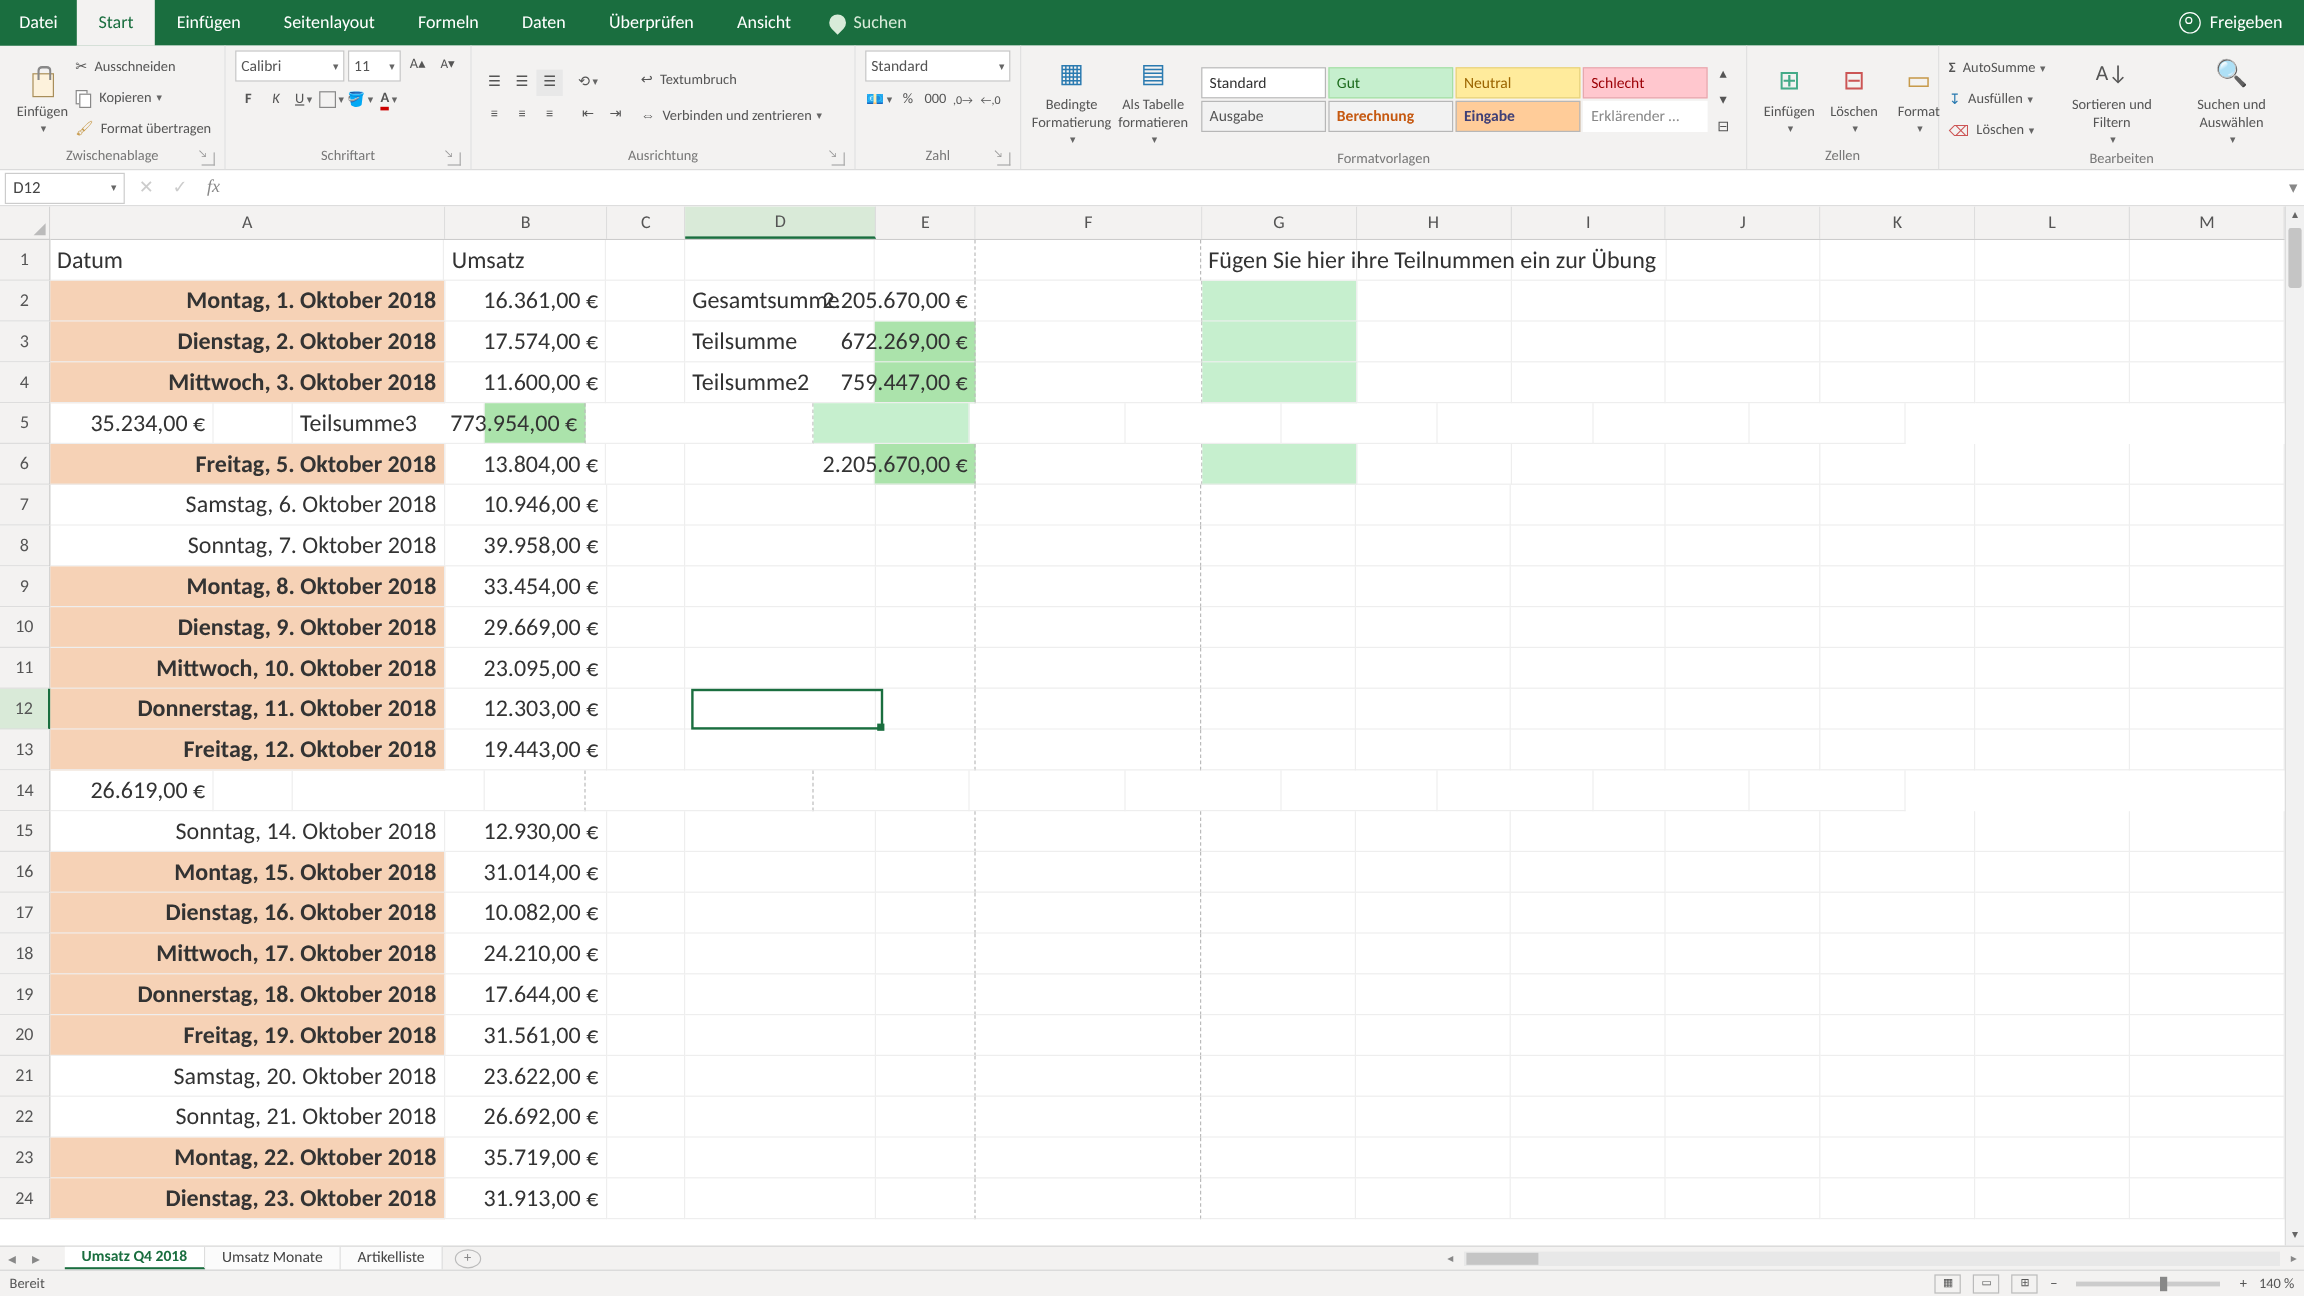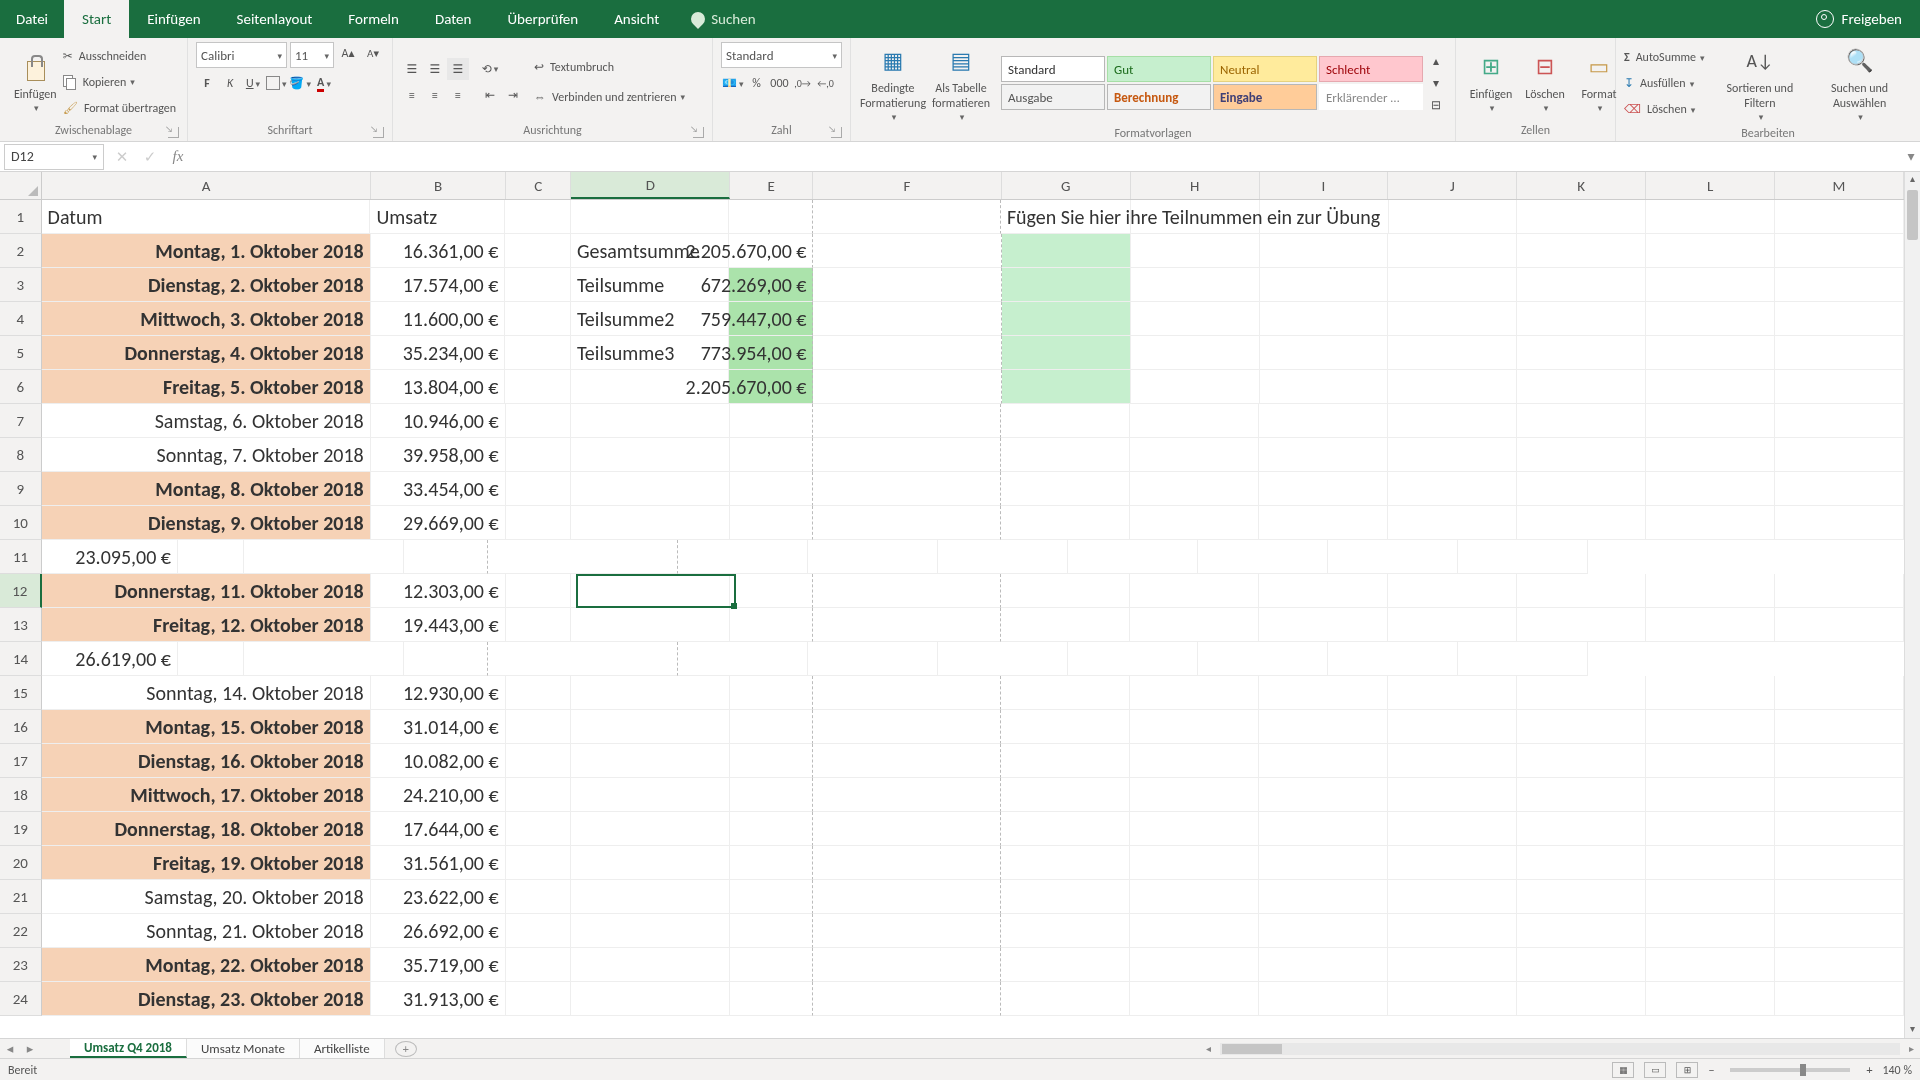--- a/index.html
+++ b/index.html
@@ -415,21 +415,20 @@
         <div class="cell lgreen" style="width: 130px; height: 34px;"></div>
         <div class="cell" style="width: 130px; height: 34px;"></div>
         <div class="cell" style="width: 130px; height: 34px;"></div>
         <div class="cell" style="width: 130px; height: 34px;"></div>
         <div class="cell" style="width: 130px; height: 34px;"></div>
         <div class="cell" style="width: 130px; height: 34px;"></div>
         <div class="cell" style="width: 130px; height: 34px;"></div>
       </div>
       <div class="row" style="top: 136px; height: 34px;">
         <div class="rh" style="height: 34px;">5</div>
-        <div class="cell ra peach bold" style="width: 332px; height: 34px;">Donnerstag, 4. Oktober 2018</div>
         <div class="cell ra" style="width: 136px; height: 34px;">35.234,00 €</div>
         <div class="cell" style="width: 66px; height: 34px;"></div>
         <div class="cell" style="width: 160px; height: 34px;">Teilsumme3</div>
         <div class="cell ra green dashR" style="width: 84px; height: 34px;">773.954,00 €</div>
         <div class="cell dashR" style="width: 190px; height: 34px;"></div>
         <div class="cell lgreen" style="width: 130px; height: 34px;"></div>
         <div class="cell" style="width: 130px; height: 34px;"></div>
         <div class="cell" style="width: 130px; height: 34px;"></div>
         <div class="cell" style="width: 130px; height: 34px;"></div>
         <div class="cell" style="width: 130px; height: 34px;"></div>
@@ -511,20 +510,21 @@
         <div class="cell" style="width: 130px; height: 34px;"></div>
         <div class="cell" style="width: 130px; height: 34px;"></div>
         <div class="cell" style="width: 130px; height: 34px;"></div>
         <div class="cell" style="width: 130px; height: 34px;"></div>
         <div class="cell" style="width: 130px; height: 34px;"></div>
         <div class="cell" style="width: 130px; height: 34px;"></div>
         <div class="cell" style="width: 130px; height: 34px;"></div>
       </div>
       <div class="row" style="top: 340px; height: 34px;">
         <div class="rh" style="height: 34px;">11</div>
+        <div class="cell ra peach bold" style="width: 332px; height: 34px;">Mittwoch, 10. Oktober 2018</div>
         <div class="cell ra" style="width: 136px; height: 34px;">23.095,00 €</div>
         <div class="cell" style="width: 66px; height: 34px;"></div>
         <div class="cell" style="width: 160px; height: 34px;"></div>
         <div class="cell ra dashR" style="width: 84px; height: 34px;"></div>
         <div class="cell dashR" style="width: 190px; height: 34px;"></div>
         <div class="cell" style="width: 130px; height: 34px;"></div>
         <div class="cell" style="width: 130px; height: 34px;"></div>
         <div class="cell" style="width: 130px; height: 34px;"></div>
         <div class="cell" style="width: 130px; height: 34px;"></div>
         <div class="cell" style="width: 130px; height: 34px;"></div>
@@ -743,21 +743,21 @@
 </div>
 <div id="vscroll">
   <div class="arr" style="top:0">▴</div>
   <div class="thumb"></div>
   <div class="arr" style="bottom:0">▾</div>
 </div>
 
 <div id="tabs">
   <div class="nav">◂</div>
   <div class="nav">▸</div>
-  <div id="stabs" style="display:flex;height:100%;margin-left:30px;">
+  <div id="stabs" style="display:flex;height:100%;margin-left:14px;">
       <div class="stab active">Umsatz Q4 2018</div>
       <div class="stab">Umsatz Monate</div>
       <div class="stab">Artikelliste</div>
     </div>
   <div class="addtab">+</div>
   <div class="hscroll">
     <div style="position:absolute;left:-14px;top:-1px;font-size:10px;color:#888;">◂</div>
     <div class="thumb"></div>
     <div style="position:absolute;right:-14px;top:-1px;font-size:10px;color:#888;">▸</div>
   </div>

